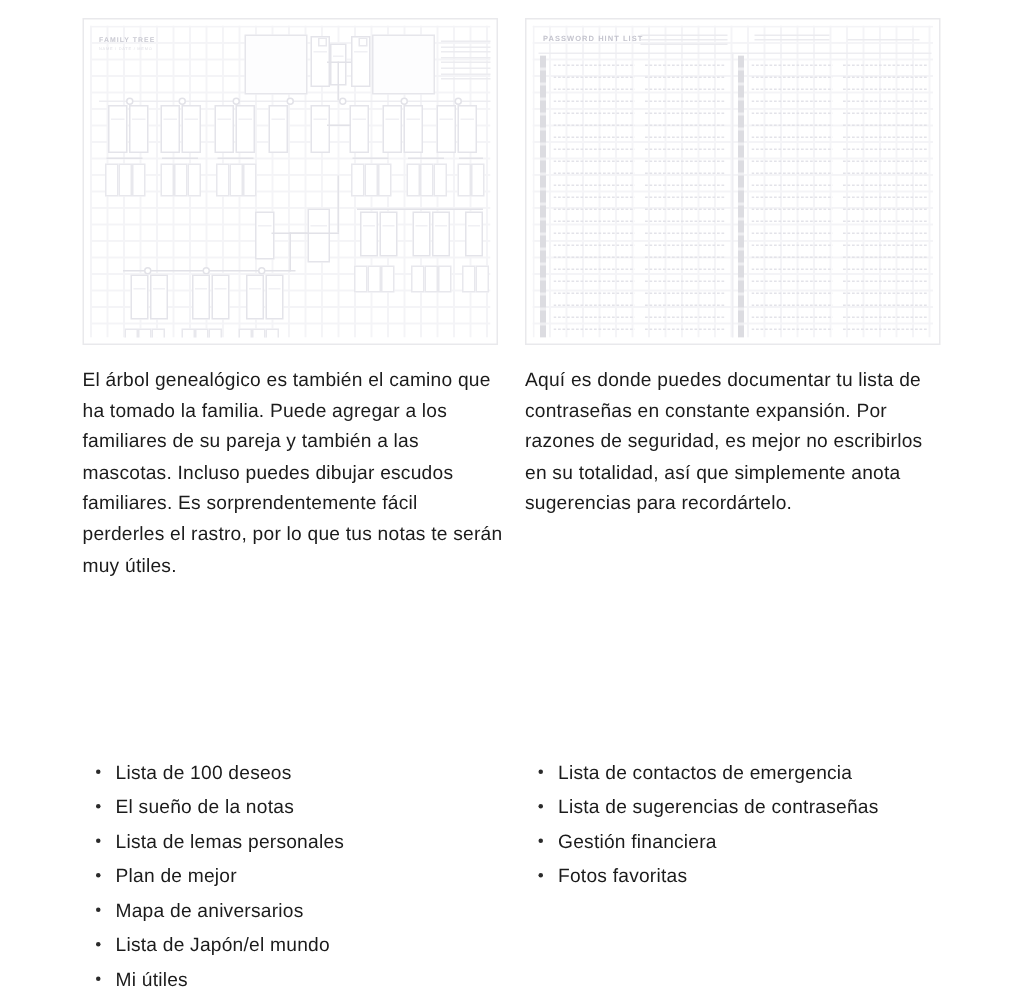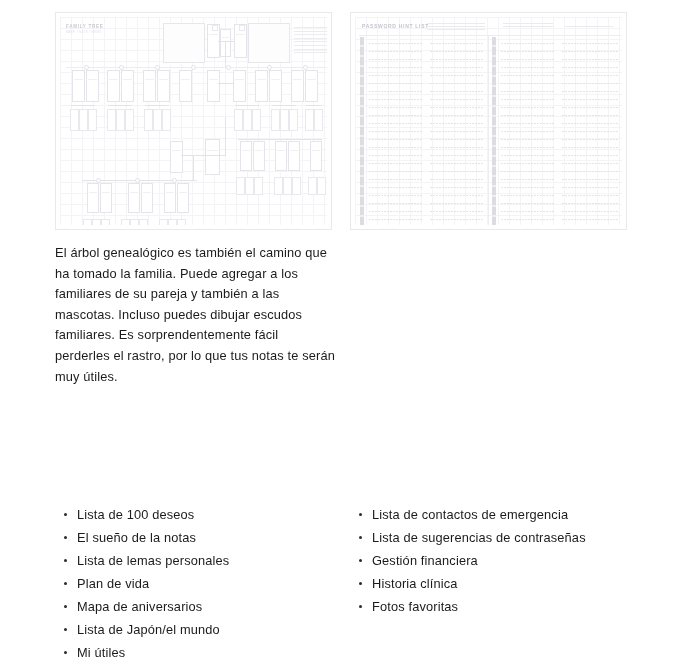--- a/index.html
+++ b/index.html
@@ -472,39 +472,39 @@
           <div class="dotrow" style="left:207px;top:162px;width:56px;"></div>
           <div class="dotrow" style="left:207px;top:170px;width:56px;"></div>
           <div class="dotrow" style="left:207px;top:178px;width:56px;"></div>
           <div class="dotrow" style="left:207px;top:186px;width:56px;"></div>
           <div class="dotrow" style="left:207px;top:194px;width:56px;"></div>
           <div class="dotrow" style="left:207px;top:202px;width:56px;"></div>
 
         </div>
       </div>
 
+      <p class="para">Aquí es donde puedes documentar tu lista de contraseñas en constante expansión. Por razones de seguridad, es mejor no escribirlos en su totalidad, así que simplemente anota sugerencias para recordártelo.</p>
     </div>
   </div>
 
   <div class="lists">
     <div class="list-col">
       <ul class="bullets" id="list-left">
           <li>Lista de 100 deseos</li>
           <li>El sueño de la notas</li>
           <li>Lista de lemas personales</li>
-          <li>Plan de vida</li>
+          <li>Plan de mejor</li>
           <li>Mapa de aniversarios</li>
           <li>Lista de Japón/el mundo</li>
           <li>Mi útiles</li>
         </ul>
     </div>
     <div class="list-col">
       <ul class="bullets" id="list-right">
           <li>Lista de contactos de emergencia</li>
           <li>Lista de sugerencias de contraseñas</li>
           <li>Gestión financiera</li>
-          <li>Historia clínica</li>
           <li>Fotos favoritas</li>
         </ul>
     </div>
   </div>
 
 </div>
 
 </body></html>

